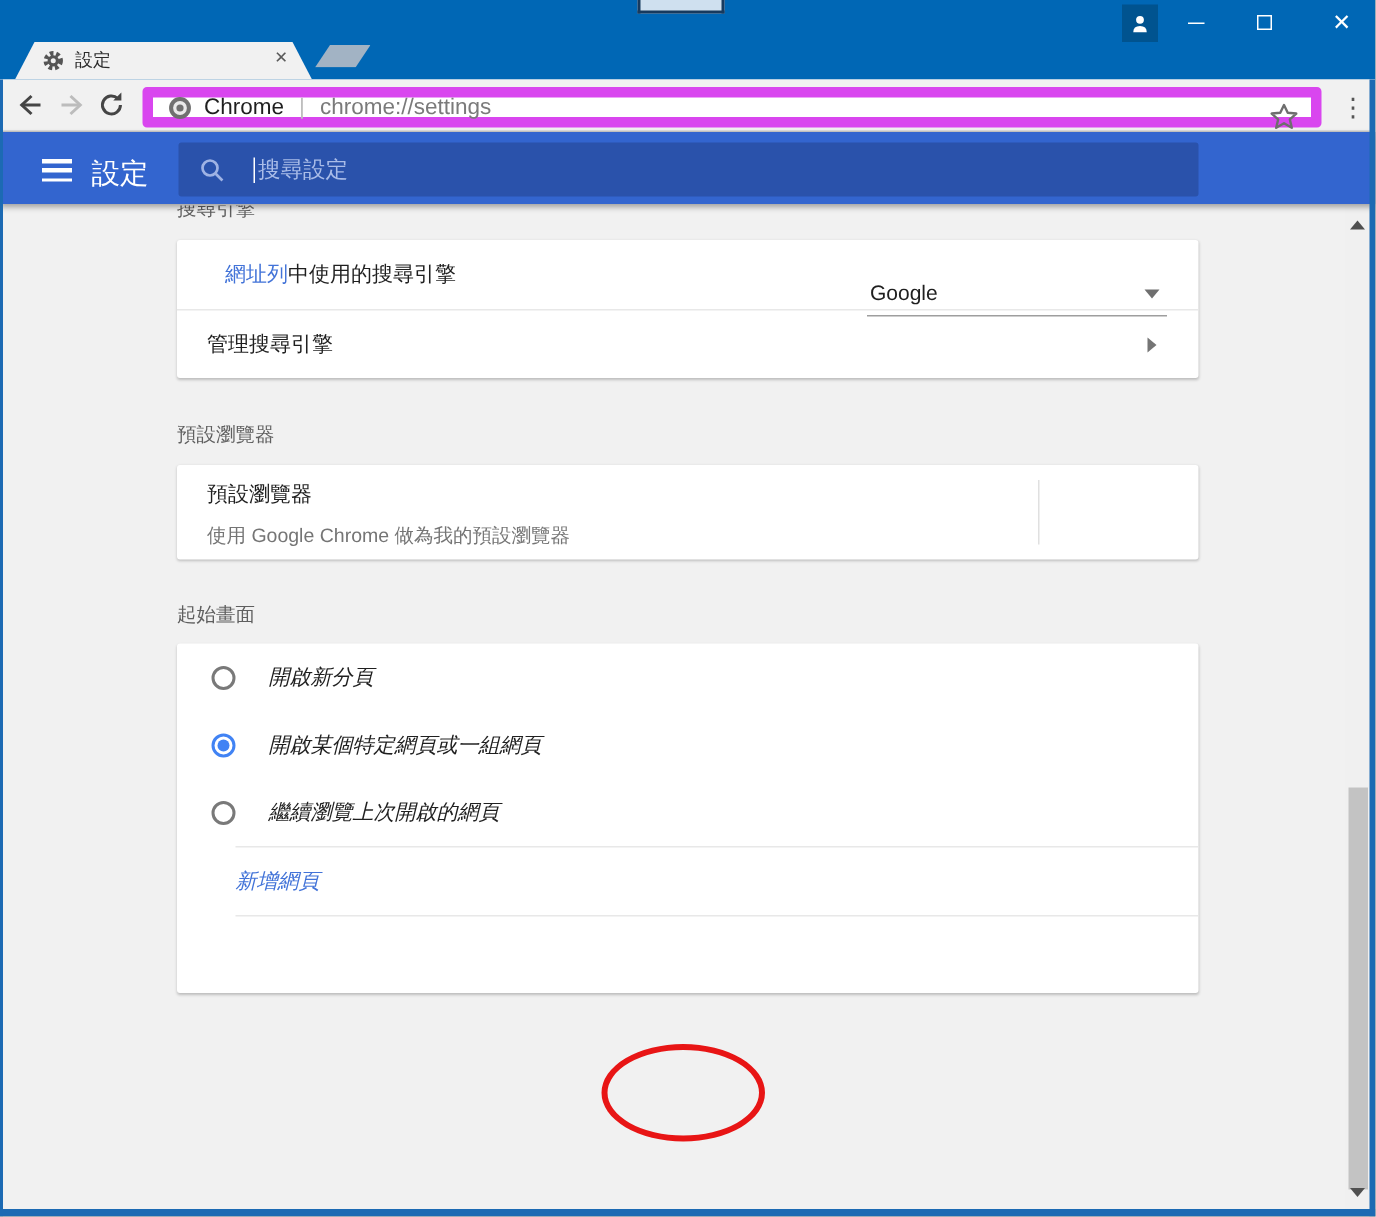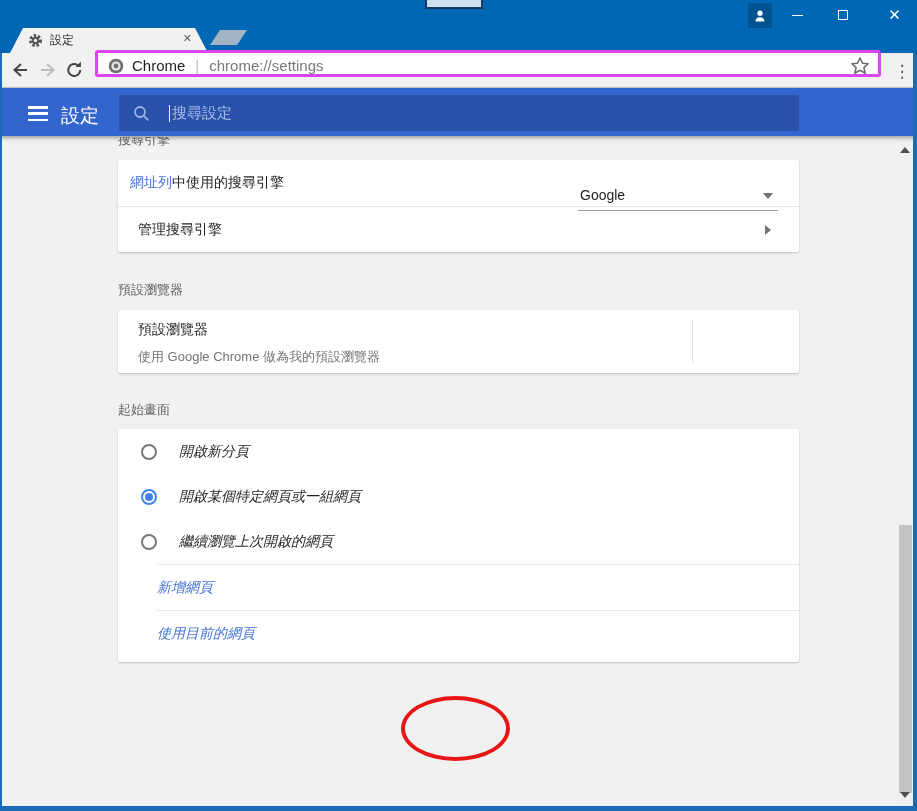--- a/index.html
+++ b/index.html
@@ -22,21 +22,21 @@
   .tab-gear { margin-left:18px; width:15px; height:15px; }
   .tab-label { margin-left:7px; font-size:12px; color:#2b2b2b; }
   .tab-close { position:absolute; right:16px; top:4px; font-size:11px; color:#5a5a5a; cursor:pointer; }
   .newtab-btn { position:absolute; left:210px; top:30px; width:37px; height:15px; background:#a2b3c4;
                 clip-path:polygon(10px 0, 100% 0, calc(100% - 10px) 100%, 0 100%); cursor:pointer; }
 
   
   .toolbar { position:absolute; left:0; top:53px; width:917px; height:35px; background:#f1f1f1; border-bottom:1px solid #c8c8c8; }
   .nav-icon { position:absolute; top:60px; width:22px; height:20px; cursor:pointer; }
   .nav-back { left:9px; } .nav-fwd { left:37px; } .nav-reload { left:64px; }
-  .omnibox { position:absolute; left:95px; top:50px; width:786px; height:27px; background:#fff; border:3px solid #d946ef; border-radius:3px; display:flex; align-items:flex-end; cursor:text; }
+  .omnibox { position:absolute; left:95px; top:58px; width:786px; height:27px; background:#fff; border:7px solid #d946ef; border-radius:3px; display:flex; align-items:center; cursor:text; }
   .chrome-badge { margin-left:10px; }
   .site-label { margin-left:8px; font-size:15px; color:#1f1f1f; }
   .url-sep { margin:0 10px; font-size:15px; color:#bdbdbd; }
   .url-text { font-size:15px; color:#7a7a7a; }
   .star-icon { position:absolute; right:8px; top:3px; cursor:pointer; }
   .menu-dots { position:absolute; left:891px; top:58px; width:22px; height:27px; color:#555; font-size:17px; text-align:center; line-height:27px; cursor:pointer; letter-spacing:0; }
 
   
   .mdheader { position:absolute; left:0; top:88px; width:917px; height:48px; background:#3365cf; z-index:3; box-shadow:0 2px 4px rgba(0,0,0,0.35); }
   .hamburger { position:absolute; left:28px; top:106px; width:20px; height:15px; display:flex; flex-direction:column; justify-content:space-between; cursor:pointer; z-index:4; }
@@ -55,21 +55,21 @@
 
   .card { position:absolute; left:118px; width:681px; background:#fff; border-radius:2px; box-shadow:0 1px 2px rgba(0,0,0,0.22); z-index:1; }
   .card1 { top:160px; height:92px; }
   .card2 { top:310px; height:63px; }
   .card3 { top:429px; height:233px;font-style:italic; }
 
   .row { display:flex; align-items:center; position:relative; }
   .row-divider { height:1px; background:#e8e8e8; }
   .inset { margin-left:39px; }
 
-  .r-engine { height:46px; padding-left:12px; font-size:14px; color:#1f1f1f; }
+  .r-engine { height:46px; padding-left:32px; font-size:14px; color:#1f1f1f; }
   .link-text { color:#4273d8; }
   .dropdown { position:absolute; right:21px; top:20px; width:200px; height:31px; border-bottom:1px solid #9e9e9e; cursor:pointer; }
   .dropdown-value { position:absolute; left:2px; top:7px; font-size:14px; color:#1f1f1f; }
   .caret-down { position:absolute; right:5px; top:13px; width:0; height:0; border-left:5px solid transparent; border-right:5px solid transparent; border-top:6px solid #6f6f6f; }
   .r-manage { height:45px; padding-left:20px; font-size:14px; color:#1f1f1f; cursor:pointer; }
   .arrow-right { position:absolute; right:28px; width:0; height:0; border-top:5px solid transparent; border-bottom:5px solid transparent; border-left:6px solid #757575; }
 
   .card2 .text-col { padding-left:20px; padding-top:11px; }
   .db-title { font-size:14px; color:#1f1f1f; }
   .db-sub { font-size:13px; color:#757575; margin-top:9px; }
@@ -220,23 +220,20 @@
     </div>
     <div class="row radio-row">
       <div class="radio"></div>
       <span class="radio-label">繼續瀏覽上次開啟的網頁</span>
     </div>
     <div class="row-divider inset"></div>
     <div class="row link-row">
       <span class="link-text">新增網頁</span>
     </div>
     <div class="row-divider inset"></div>
-    <div class="row link-row">
-      <span class="link-text">使用目前的網頁</span>
-    </div>
   </div>
 
   <div class="red-ellipse"></div>
 
   <div class="scrollbar">
     <div class="sb-up"></div>
     <div class="sb-thumb"></div>
     <div class="sb-down"></div>
   </div>
 

